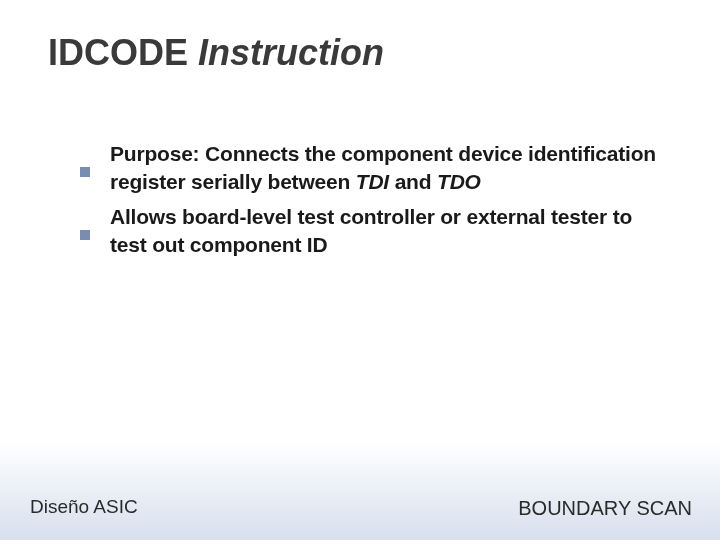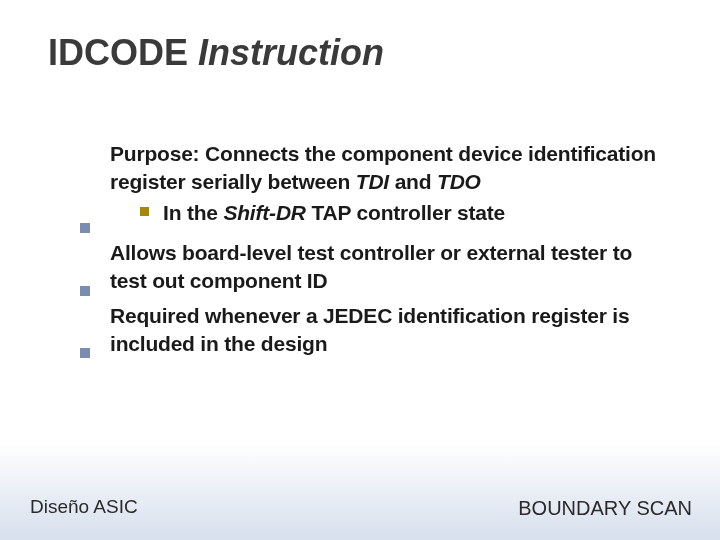--- a/index.html
+++ b/index.html
@@ -26,21 +26,21 @@
   }
   .title .ital { font-style: italic; }
   .content {
     position: absolute;
     top: 140px;
     left: 80px;
     right: 60px;
   }
   .bullet-row {
     display: flex;
-    align-items: flex-end;
+    align-items: center;
     margin-bottom: 6px;
   }
   .bullet-sq {
     width: 10px;
     height: 10px;
     background: #7a8cb0;
     flex: 0 0 10px;
     margin-top: 8px;
     margin-right: 20px;
   }
@@ -94,41 +94,29 @@
     <span>IDCODE</span>
     <span class="ital">Instruction</span>
   </div>
 
   <div class="content">
 
     <div class="bullet-row">
       <div class="bullet-sq"></div>
       <div class="bullet-text">
         <span>Purpose: Connects the component device identification register serially between </span><span class="ital">TDI</span><span> and </span><span class="ital">TDO</span>
-        <div class="sub-row">
-          <div class="sub-sq"></div>
-          <div>
-            <span>In the </span><span class="ital">Shift-DR</span><span> TAP controller state</span>
-          </div>
-        </div>
       </div>
     </div>
 
     <div class="bullet-row">
       <div class="bullet-sq"></div>
       <div class="bullet-text">
         <span>Allows board-level test controller or external tester to test out component ID</span>
       </div>
     </div>
 
-    <div class="bullet-row">
-      <div class="bullet-sq"></div>
-      <div class="bullet-text">
-        <span>Required whenever a JEDEC identification register is included in the design</span>
-      </div>
-    </div>
 
   </div>
 
   <div class="footer-left">Diseño ASIC</div>
   <div class="footer-right">BOUNDARY SCAN</div>
 
 </div>
 
 </body></html>

